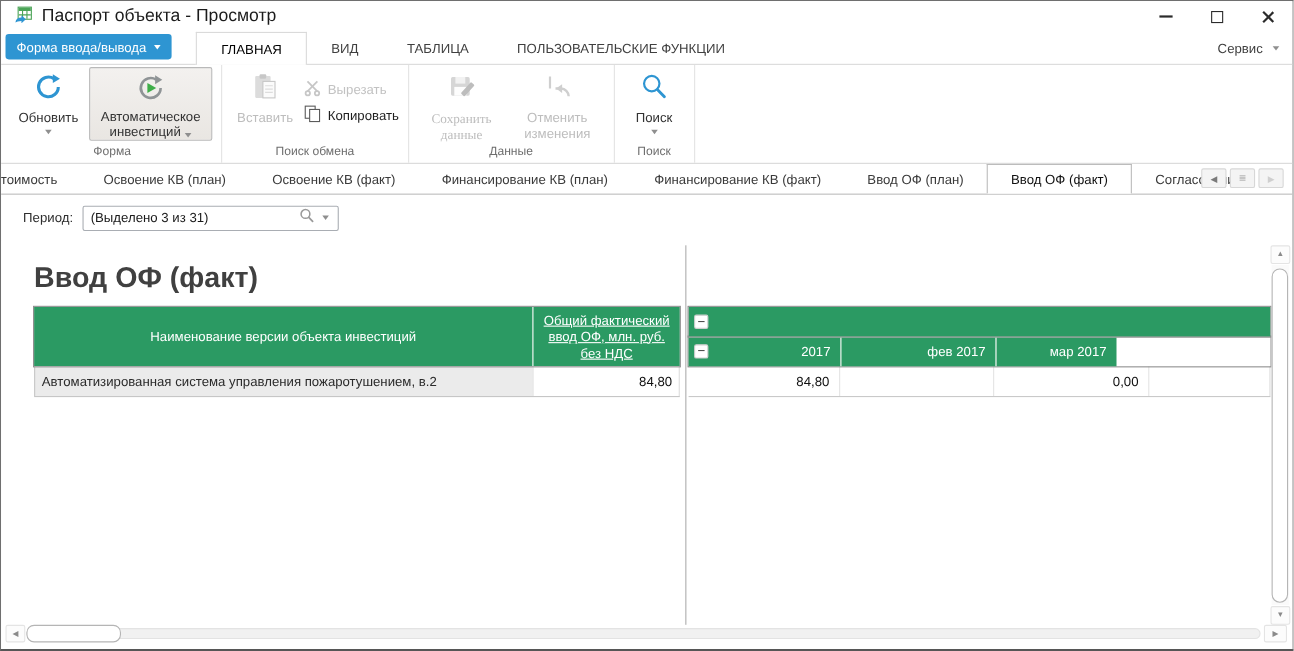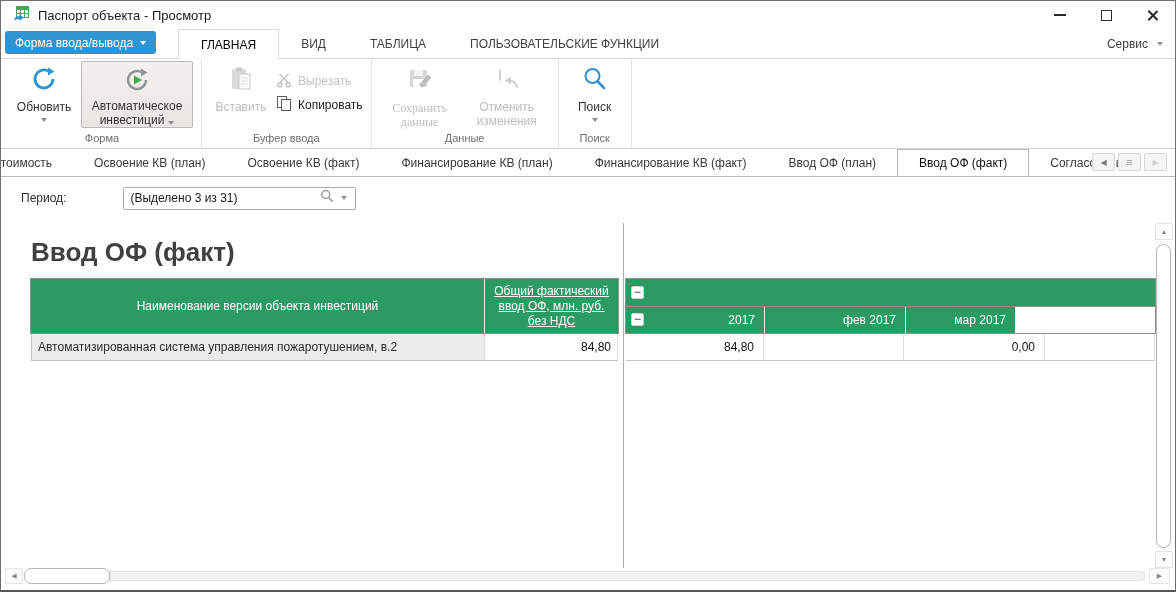--- a/index.html
+++ b/index.html
@@ -4,21 +4,21 @@
 <style>
   * { margin:0; padding:0; box-sizing:border-box; cursor:default; }
   html,body { background:#e8e8e8; }
   body { font-family:"Liberation Sans","DejaVu Sans",sans-serif; }
   .window {
     position:relative; width:1176px; height:592px; background:#fff;
     border:1px solid #6f6f6f; border-bottom:2px solid #565656; overflow:hidden;
   }
   
   .titlebar { height:28px; display:flex; align-items:center; padding-left:12px; background:#fff; }
-  .app-title { font-size:13px; color:#1b1b1b; margin-left:8px; }
+  .app-title { font-size:16px; color:#1b1b1b; margin-left:8px; }
   .win-controls { margin-left:auto; display:flex; height:100%; }
   .win-btn { width:46px; display:flex; align-items:center; justify-content:center; }
   .glyph-min { width:12px; height:1.5px; background:#2b2b2b; }
   .glyph-max { width:11px; height:11px; border:1.5px solid #2b2b2b; }
   .glyph-close { position:relative; width:13px; height:13px; }
   .glyph-close::before,.glyph-close::after {
     content:""; position:absolute; left:6px; top:0; width:1.6px; height:13px; background:#2b2b2b;
   }
   .glyph-close::before { transform:rotate(45deg); }
   .glyph-close::after { transform:rotate(-45deg); }
@@ -52,21 +52,21 @@
   .doctabs { height:28px; border-bottom:1px solid #bcbcbc; display:flex; align-items:stretch; overflow:hidden; background:#fff; position:relative; }
   .dtab { padding:0 21px; font-size:12px; color:#3a3a3a; display:flex; align-items:center; white-space:nowrap; }
   .dtab.first { margin-left:-30px; }
   .dtab.active { border:1px solid #bcbcbc; border-bottom:1px solid #fff; margin-bottom:-1px; background:#fff; color:#111; }
   .tabnav { position:absolute; right:8px; top:4px; display:flex; gap:3px; }
   .tabnav-btn { width:23px; height:18px; background:#f4f4f4; border:1px solid #d7d7d7; border-radius:2px;
     display:flex; align-items:center; justify-content:center; font-size:8px; color:#7a7a7a; }
   .tabnav-btn.list { font-size:11px; color:#9a9a9a; }
   .tabnav-btn.disabled { color:#cfcfcf; }
   
-  .filter-row { height:42px; display:flex; align-items:center; padding-left:20px; background:#fff;gap:48px; }
+  .filter-row { height:42px; display:flex; align-items:center; padding-left:20px; background:#fff; }
   .filter-label { font-size:12px; color:#2e2e2e; margin-right:9px; }
   .combo { width:233px; height:23px; border:1px solid #a9adb3; border-radius:2px; display:flex; align-items:center; background:#fff; }
   .combo-value { flex:1; font-size:12px; padding-left:6px; color:#1a1a1a; white-space:nowrap; overflow:hidden; }
   .combo-icons { display:flex; align-items:center; gap:7px; padding-right:8px; }
   
   .content { position:relative; height:371px; background:#fff; }
   .split-line { position:absolute; left:622px; top:4px; height:345px; width:1px; background:#adadad; }
   .page-heading { position:absolute; left:30px; top:18px; font-size:26px; font-weight:bold; color:#404040; }
   .grn { background:#2B9A63; color:#fff; font-size:12px; display:flex; align-items:center; justify-content:center; text-align:center; }
   .left-pane { position:absolute; left:30px; top:60px; width:587px; }
@@ -209,21 +209,21 @@
             <span>
               <svg width="16" height="17" viewBox="0 0 16 17">
                 <rect x="1.5" y="1.5" width="9" height="11" fill="#fff" stroke="#5b5b5b"></rect>
                 <rect x="5.5" y="4.5" width="9" height="11" fill="#fff" stroke="#5b5b5b"></rect>
               </svg>
             </span>
             <span>Копировать</span>
           </div>
         </div>
       </div>
-      <div class="rgroup-label">Буфер ввода</div>
+      <div class="rgroup-label">Поиск обмена</div>
     </div>
 
     <div class="rgroup">
       <div class="rgroup-buttons">
         <div class="bigbtn disabled" style="width:80px;font-family:Liberation Serif, serif;">
           <span>
             <svg width="26" height="26" viewBox="0 0 26 26">
               <rect x="3" y="4" width="17" height="17" rx="1.5" fill="#d6d6d6"></rect>
               <rect x="7" y="4" width="9" height="6" fill="#f2f2f2"></rect>
               <rect x="6" y="13" width="11" height="8" fill="#fdfdfd"></rect>

